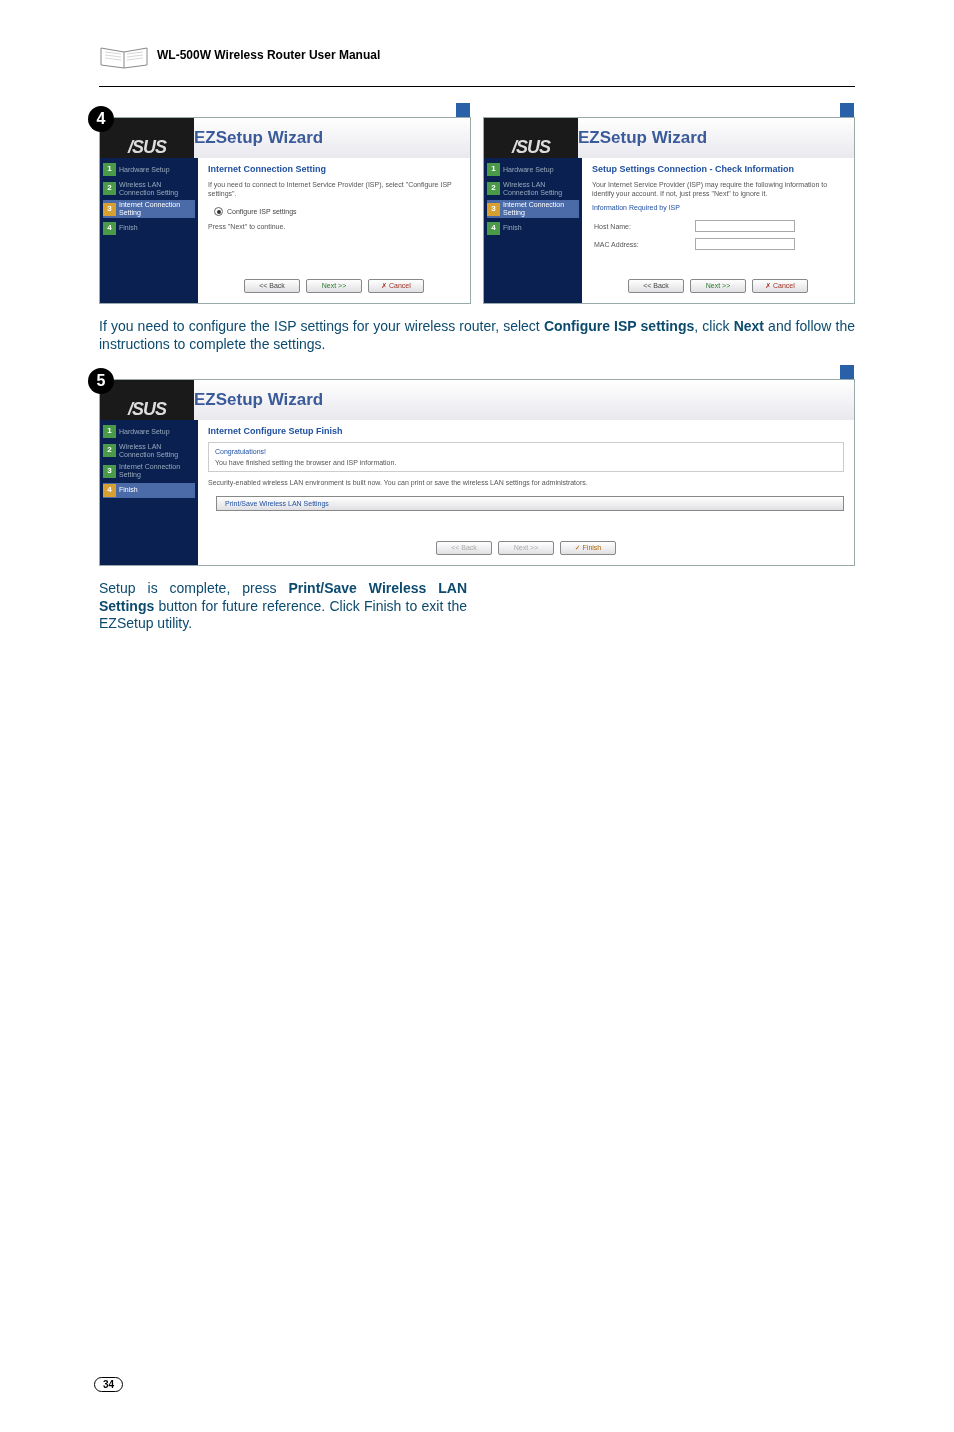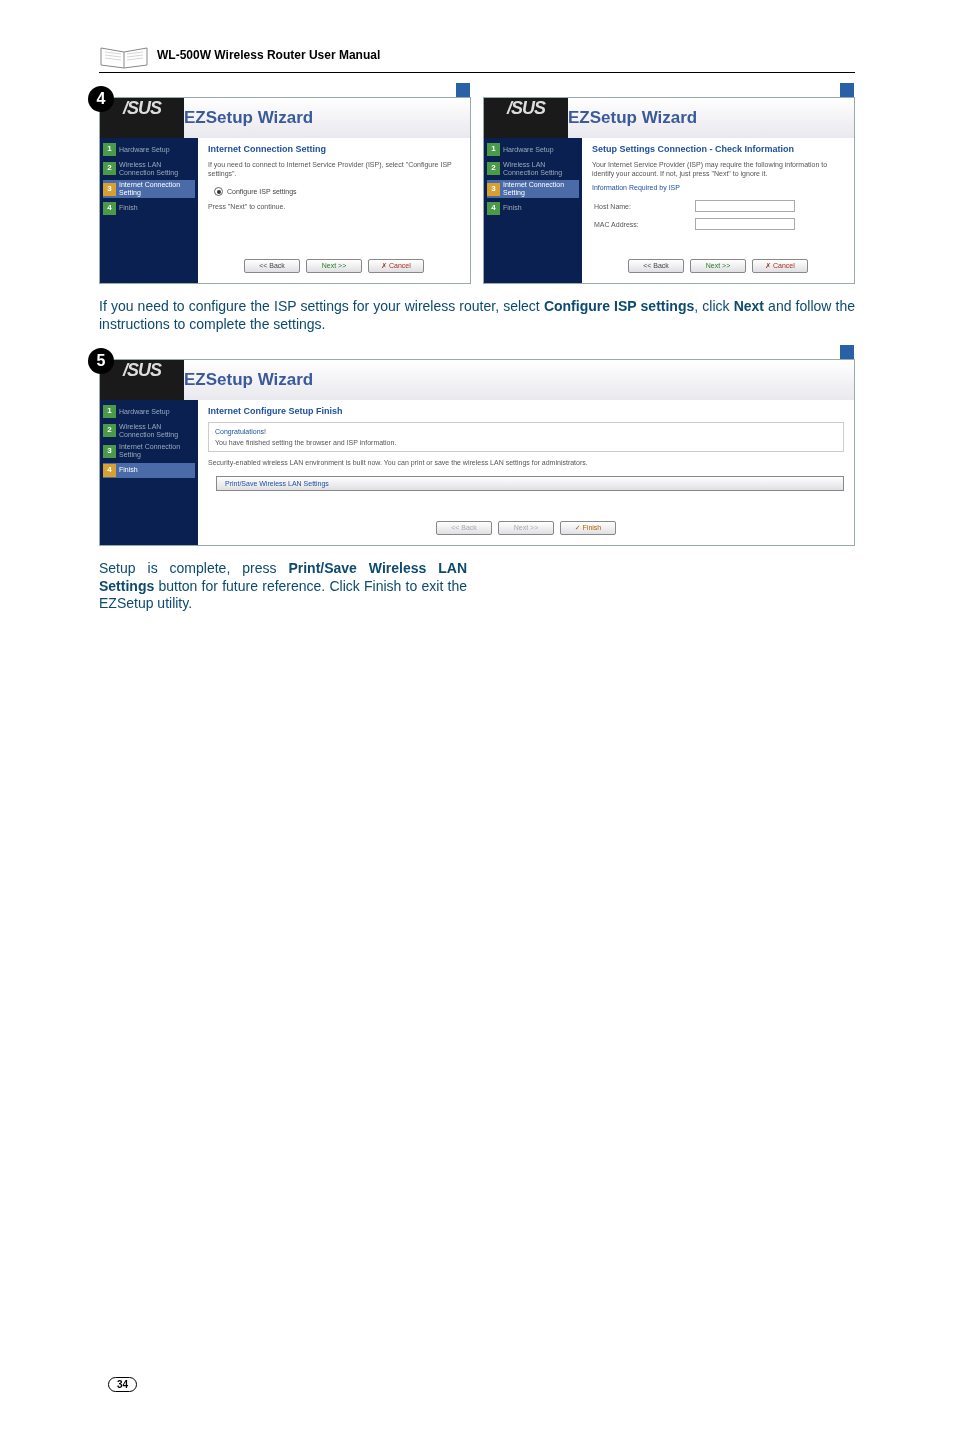--- a/index.html
+++ b/index.html
@@ -13,22 +13,22 @@
   }
   .page {
     width: 756px;
     margin: 0 auto;
     position: relative;
   }
   .header-line {
     display: flex;
     align-items: center;
     border-bottom: 1.5px solid #000;
-    padding-bottom: 2px;
-    margin-bottom: 24px;
+    padding-bottom: 16px;
+    margin-bottom: 30px;
   }
   .book-icon {
     width: 50px;
     height: 30px;
     margin-right: 8px;
   }
   .manual-title {
     font-size: 12px;
     font-weight: bold;
   }
@@ -58,24 +58,24 @@
     display: flex;
     align-items: center;
     justify-content: center;
     z-index: 2;
   }
   .title-bar {
     display: flex;
     height: 40px;
   }
   .title-left {
-    width: 84px;
+    width: 94px;
     background: #1a1a1a;
     display: flex;
-    align-items: flex-start;
+    align-items: flex-end;
     justify-content: center;
   }
   .asus-logo {
     color: #ddd;
     font-size: 18px;
     font-weight: bold;
     font-style: italic;
     letter-spacing: -1px;
   }
   .title-right {
@@ -236,21 +236,21 @@
   .body-text {
     font-size: 14px;
     line-height: 1.25;
     text-align: justify;
     margin-bottom: 26px;
     color: #0c4a6e;
   }
   .half-column { width: 368px; }
   .page-number {
     position: absolute;
-    left: 108px;
+    left: 94px;
     bottom: 40px;
     border: 1.2px solid #000;
     border-radius: 10px;
     padding: 1px 8px;
     font-size: 10px;
     font-weight: bold;
   }
 </style>
 </head>
 <body>

